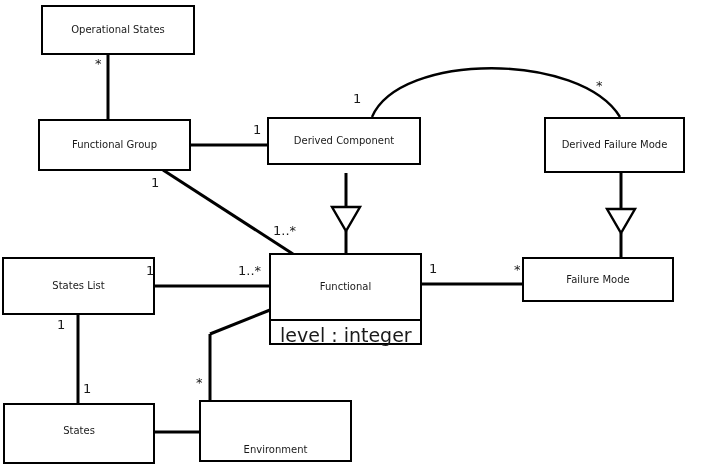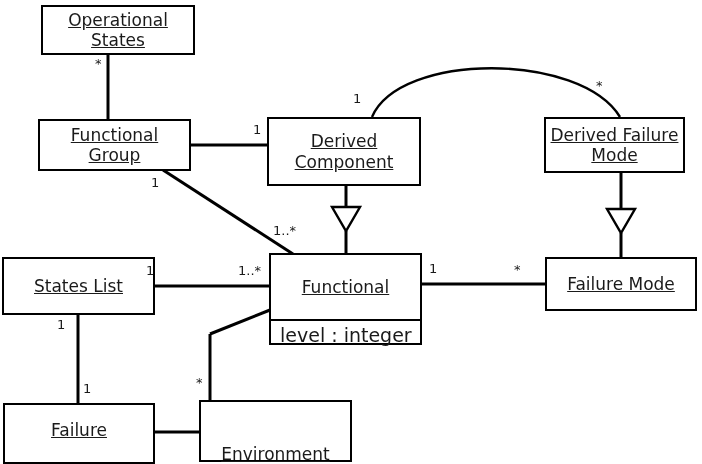--- a/index.html
+++ b/index.html
@@ -31,25 +31,24 @@
     flex-direction: column;
     z-index: 5;
   }
   .uml-name-compartment {
     flex: 1 1 auto;
     display: flex;
     align-items: center;
     justify-content: center;
     text-align: center;
     color: #1a1a1a;
-    font-size: 17px;
+    font-size: 10px;
     line-height: 1.2;
     padding: 2px 4px;
     box-sizing: border-box;
-    text-decoration: underline;
   }
   .uml-attr-compartment {
     border-top: 2px solid #000000;
     display: flex;
     align-items: center;
     justify-content: flex-start;
     color: #1a1a1a;
     font-size: 19px;
     line-height: 1.2;
     padding: 3px 0 3px 9px;
@@ -100,43 +99,43 @@
   </svg>
 
   <div class="uml-class" style="left:41px; top:5px; width:154px; height:50px;">
     <div class="uml-name-compartment">Operational States</div>
   </div>
 
   <div class="uml-class" style="left:38px; top:119px; width:153px; height:52px;">
     <div class="uml-name-compartment">Functional Group</div>
   </div>
 
-  <div class="uml-class" style="left:267px; top:117px; width:154px; height:69px;">
+  <div class="uml-class" style="left:267px; top:117px; width:154px; height:48px;">
     <div class="uml-name-compartment">Derived Component</div>
   </div>
 
   <div class="uml-class" style="left:544px; top:117px; width:141px; height:56px;">
     <div class="uml-name-compartment">Derived Failure Mode</div>
   </div>
 
   <div class="uml-class" style="left:2px; top:257px; width:153px; height:58px;">
     <div class="uml-name-compartment">States List</div>
   </div>
 
   <div class="uml-class" style="left:269px; top:253px; width:153px; height:92px;">
     <div class="uml-name-compartment" style="height:64px; flex:0 0 64px;">Functional</div>
     <div class="uml-attr-compartment">level : integer</div>
   </div>
 
-  <div class="uml-class" style="left:545px; top:257px; width:152px; height:54px;">
+  <div class="uml-class" style="left:522px; top:257px; width:152px; height:45px;">
     <div class="uml-name-compartment">Failure Mode</div>
   </div>
 
   <div class="uml-class" style="left:3px; top:403px; width:152px; height:61px;">
-    <div class="uml-name-compartment" style="padding-bottom:8px;">Failure</div>
+    <div class="uml-name-compartment" style="padding-bottom:8px;">States</div>
   </div>
 
   <div class="uml-class" style="left:199px; top:400px; width:153px; height:62px;">
     <div class="uml-name-compartment" style="padding-bottom:6px;margin-top:40px;">Environment</div>
   </div>
 
   <span class="multiplicity" style="left:95px; top:57px;">*</span>
   <span class="multiplicity" style="left:253px; top:123px;">1</span>
   <span class="multiplicity" style="left:353px; top:92px;">1</span>
   <span class="multiplicity" style="left:596px; top:79px;">*</span>

